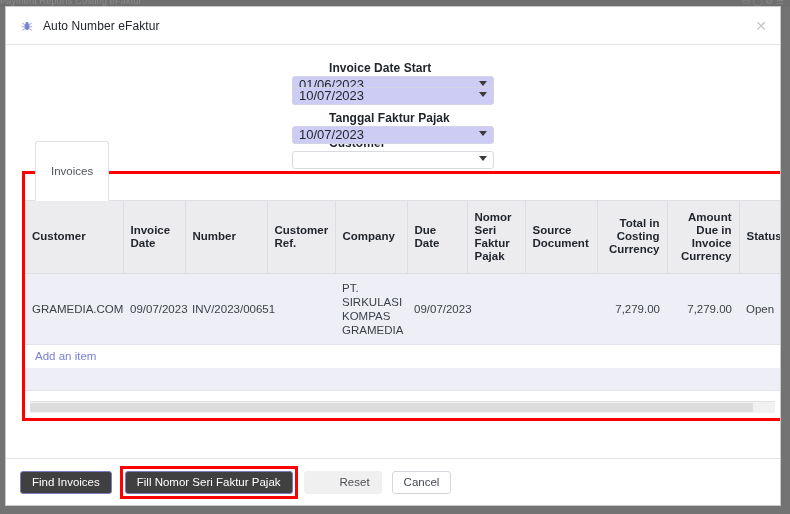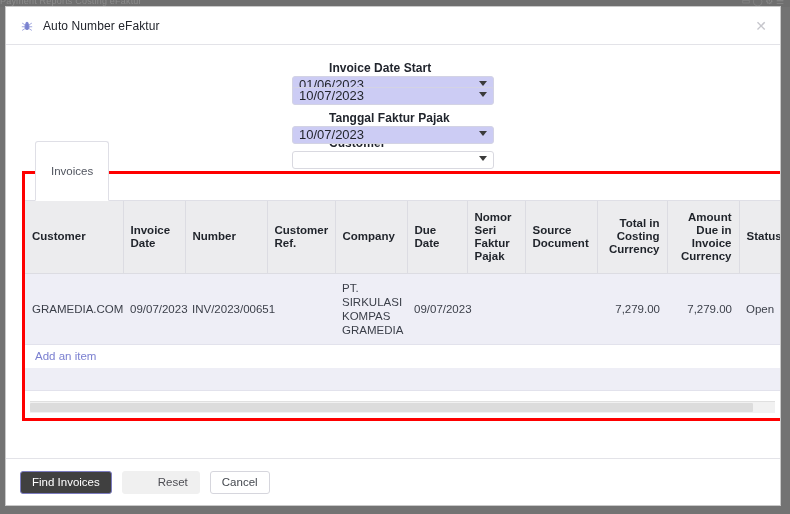--- a/index.html
+++ b/index.html
@@ -455,18 +455,21 @@
         <div class="hscroll">
           <div class="thumb"></div>
         </div>
 
       </div>
 
     </div>
 
     <div class="dialog-footer">
       <button class="btn btn-primary">Find Invoices</button>
+      <span class="btn-highlight-wrap">
+        <button class="btn btn-primary">Fill Nomor Seri Faktur Pajak</button>
+      </span>
       <button class="btn btn-secondary">Reset</button>
       <button class="btn btn-outline">Cancel</button>
     </div>
 
   </div>
 </div>
 
 </body></html>

